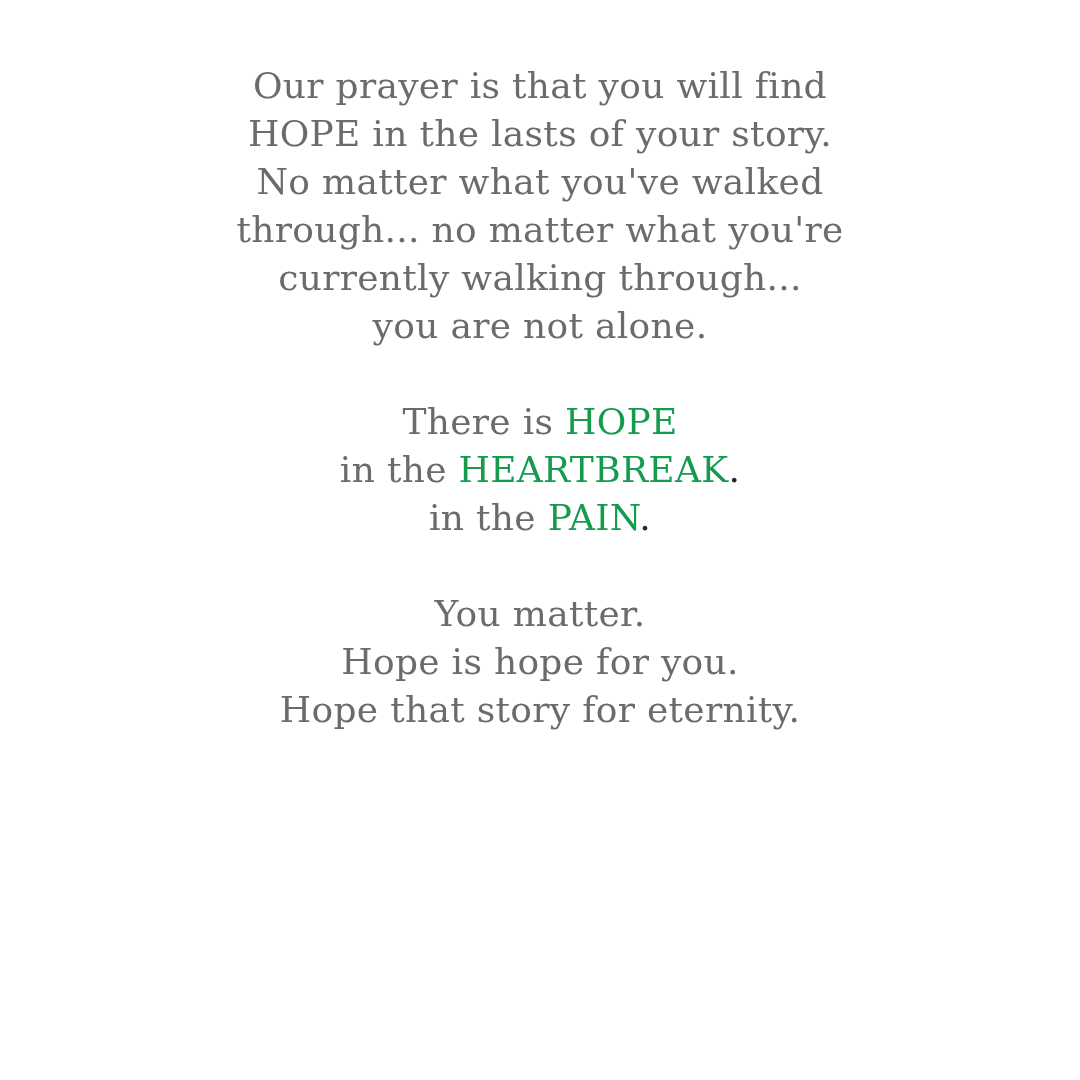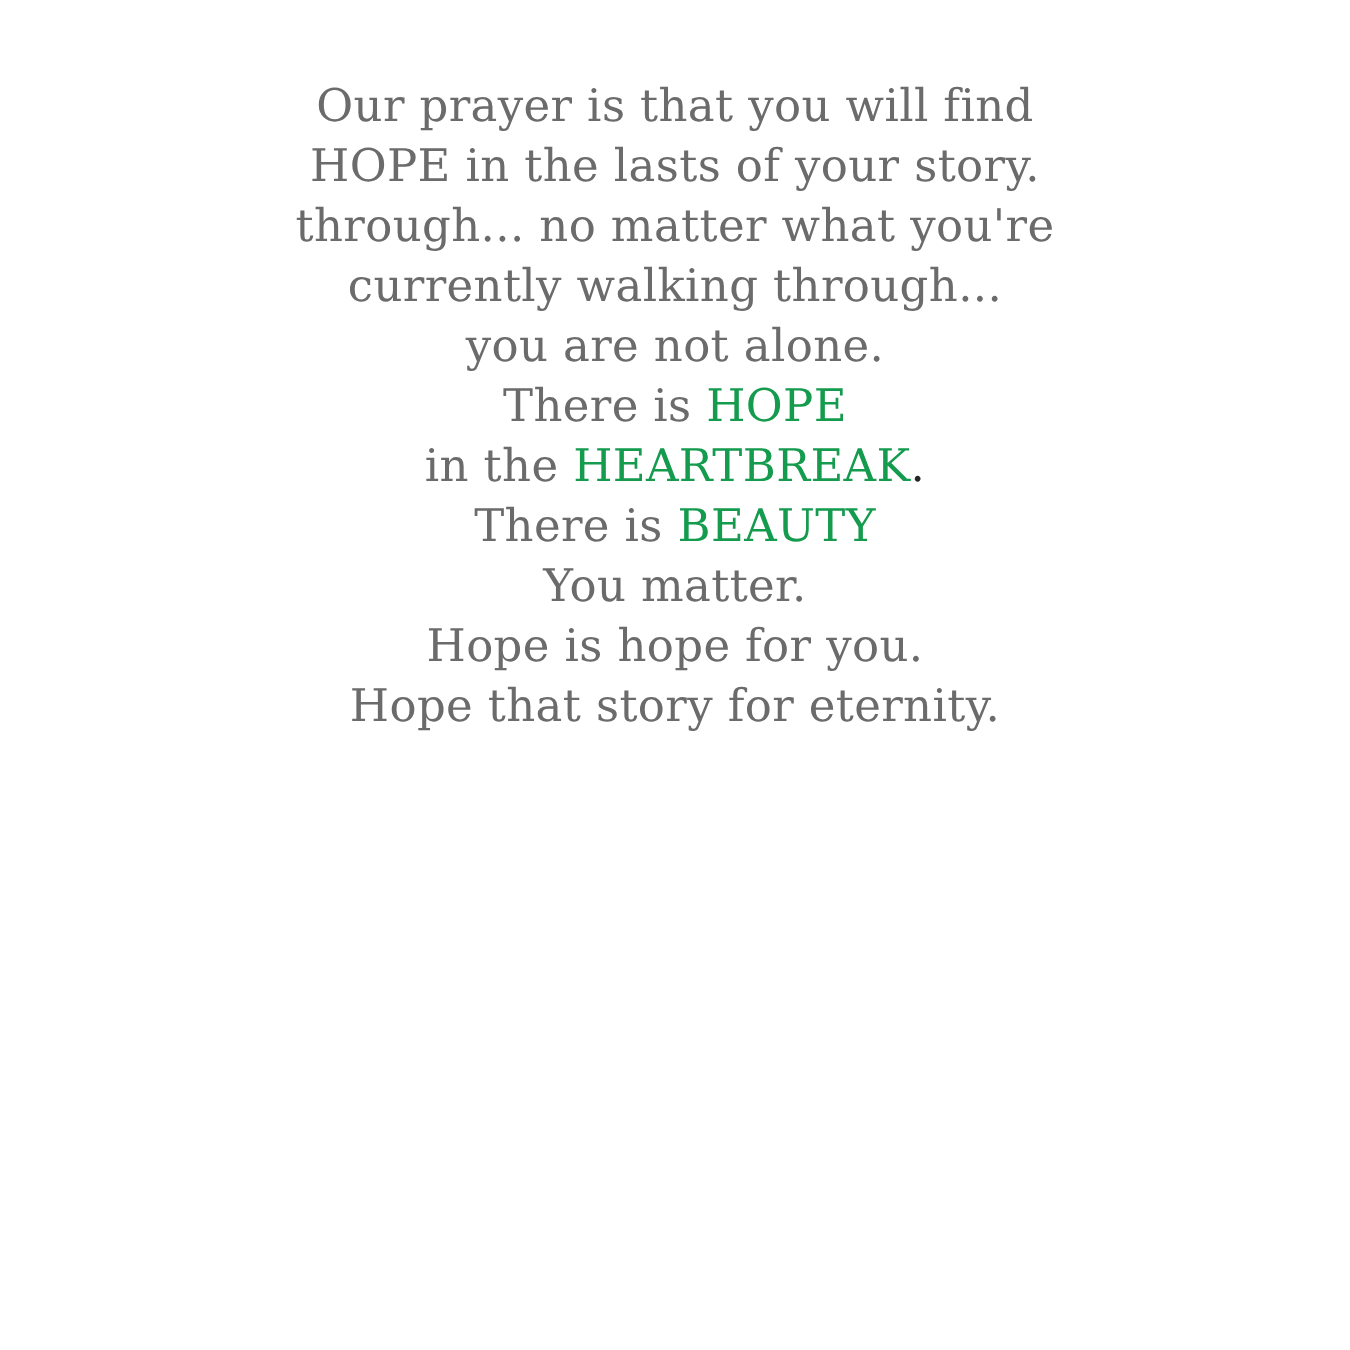--- a/index.html
+++ b/index.html
@@ -21,49 +21,51 @@
     text-align: center;
   }
   .quote-paragraph {
     margin: 0;
     font-size: 36px;
     line-height: 48px;
     letter-spacing: 0.3px;
     color: #6b6b6b;
   }
   .quote-paragraph + .quote-paragraph {
+    margin-top: 48px;
   }
   .line {
     display: block;
     text-align: center;
   }
   .accent {
     color: #149b4e;
   }
   .punct {
     color: #262626;
   }
 </style>
 </head>
 <body>
 
 <div class="quote-card">
 
   <p class="quote-paragraph">
     <span class="line">Our prayer is that you will find</span>
     <span class="line">HOPE in the lasts of your story.</span>
+    <span class="line">No matter what you've walked</span>
     <span class="line">through... no matter what you're</span>
     <span class="line">currently walking through...</span>
     <span class="line">you are not alone.</span>
   </p>
 
   <p class="quote-paragraph">
     <span class="line"><span>There is </span><span class="accent">HOPE</span><span class="punct"></span></span>
     <span class="line"><span>in the </span><span class="accent">HEARTBREAK</span><span class="punct">.</span></span>
-    <span class="line"><span>There is </span><span class="accent">BEAUTY</span><span class="punct"></span></span>
+    <span class="line"><span>in the </span><span class="accent">PAIN</span><span class="punct">.</span></span>
   </p>
 
   <p class="quote-paragraph">
     <span class="line">You matter.</span>
     <span class="line">Hope is hope for you.</span>
     <span class="line">Hope that story for eternity.</span>
   </p>
 
 </div>
 

